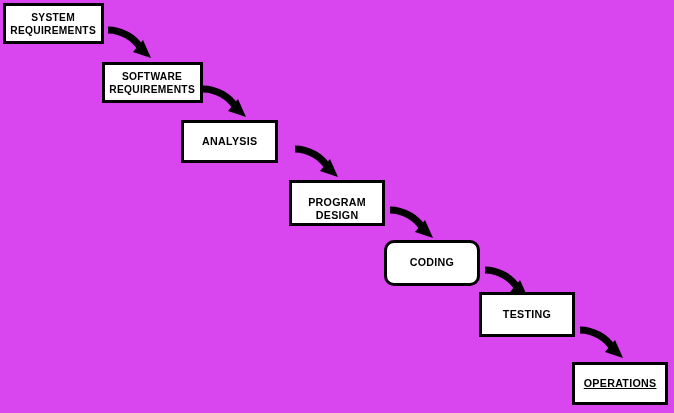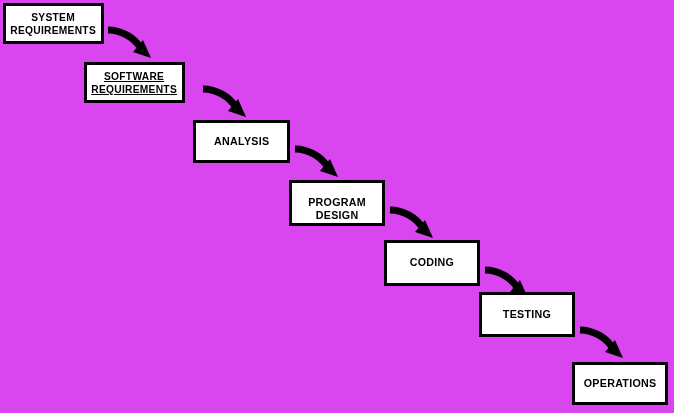--- a/index.html
+++ b/index.html
@@ -76,35 +76,35 @@
         <path d="M 580 330 C 594 330 606 338 612 347" fill="none" stroke="#000000" stroke-width="7" stroke-linecap="butt"></path>
         <polygon points="623 358 605 352 615 340" fill="#000000"></polygon>
       </g>
     </svg>
 
   <div id="boxes-layer">
       <div class="stage-box" style="left: 3px; top: 3px; width: 101px; height: 41px; border-width: 3px; border-color: rgb(0, 0, 0);">
         <div class="stage-label size-sm">SYSTEM
 REQUIREMENTS</div>
       </div>
-      <div class="stage-box" style="left: 84px; top: 62px; width: 101px; height: 41px; border-width: 3px; border-color: rgb(0, 0, 0); text-decoration: underline;">
+      <div class="stage-box" style="left: 102px; top: 62px; width: 101px; height: 41px; border-width: 3px; border-color: rgb(0, 0, 0);">
         <div class="stage-label size-sm">SOFTWARE
 REQUIREMENTS</div>
       </div>
-      <div class="stage-box" style="left: 193px; top: 120px; width: 97px; height: 43px; border-width: 3px; border-color: rgb(0, 0, 0);">
+      <div class="stage-box" style="left: 181px; top: 120px; width: 97px; height: 43px; border-width: 3px; border-color: rgb(0, 0, 0);">
         <div class="stage-label size-md">ANALYSIS</div>
       </div>
       <div class="stage-box" style="left: 289px; top: 180px; width: 96px; height: 46px; border-width: 3px; border-color: rgb(0, 0, 0); align-items: flex-end;">
         <div class="stage-label size-md">PROGRAM
 DESIGN</div>
       </div>
-      <div class="stage-box" style="left: 384px; top: 240px; width: 96px; height: 46px; border-width: 3px; border-color: rgb(0, 0, 0);">
+      <div class="stage-box" style="left: 384px; top: 240px; width: 96px; height: 46px; border-width: 3px; border-color: rgb(0, 0, 0); border-radius: 10px;">
         <div class="stage-label size-md">CODING</div>
       </div>
       <div class="stage-box" style="left: 479px; top: 292px; width: 96px; height: 45px; border-width: 3px; border-color: rgb(0, 0, 0);">
         <div class="stage-label size-md">TESTING</div>
       </div>
-      <div class="stage-box" style="left: 572px; top: 362px; width: 96px; height: 43px; border-width: 3px; border-color: rgb(0, 0, 0);">
+      <div class="stage-box" style="left: 572px; top: 362px; width: 96px; height: 43px; border-width: 3px; border-color: rgb(0, 0, 0); text-decoration: underline;">
         <div class="stage-label size-md">OPERATIONS</div>
       </div>
     </div>
 
 </div>
 
 </body></html>

